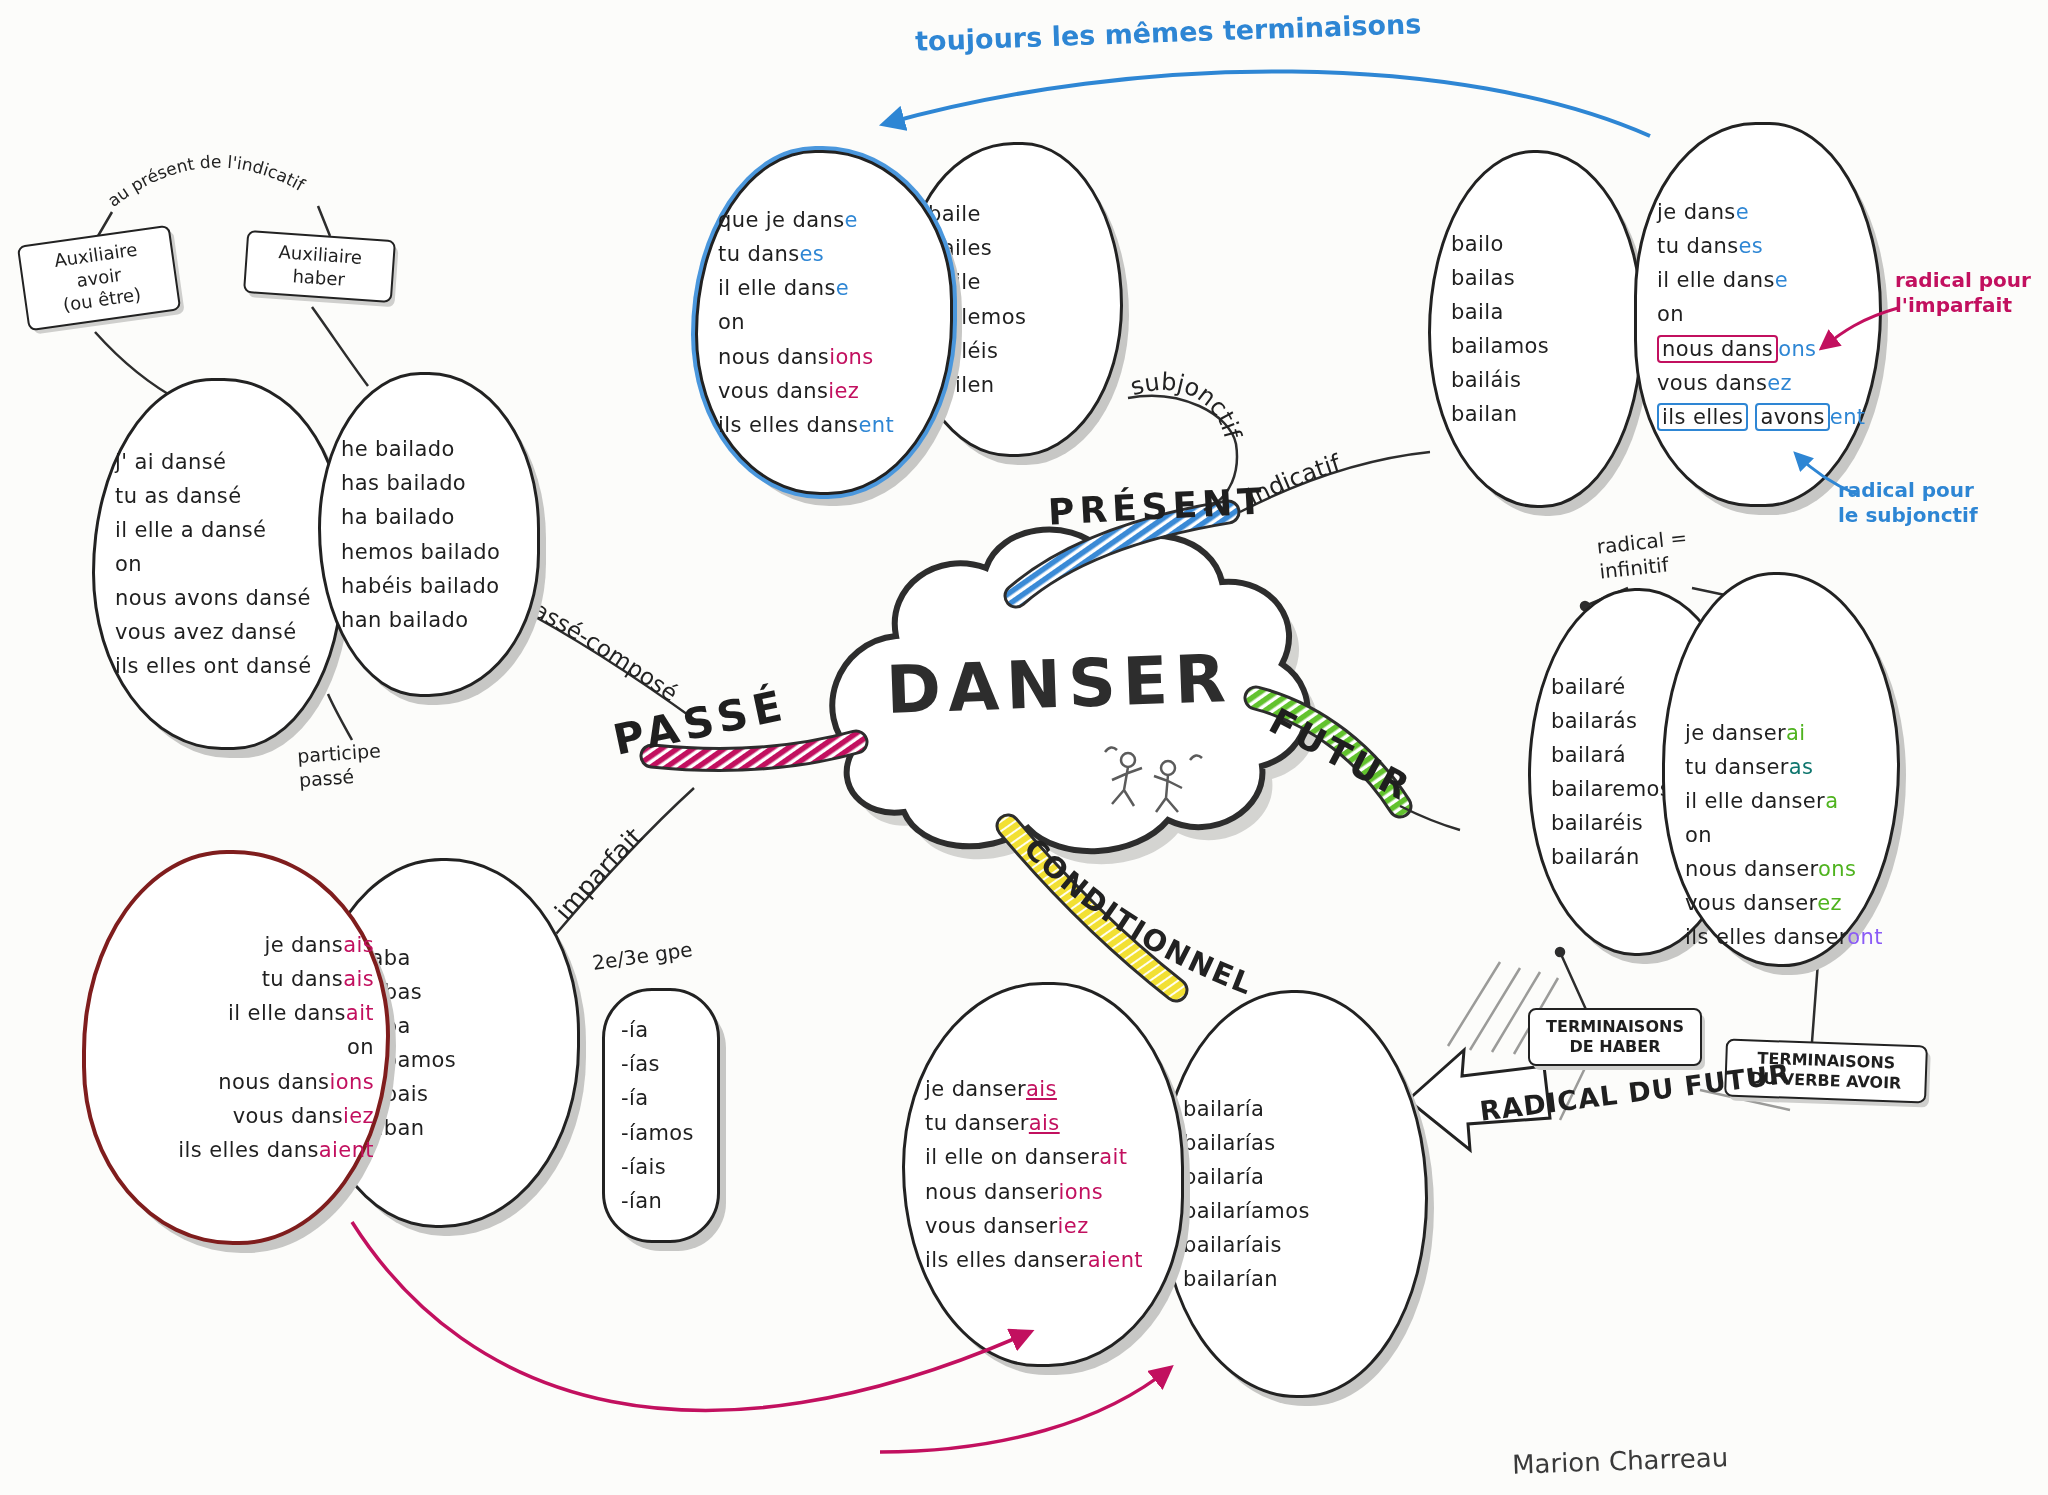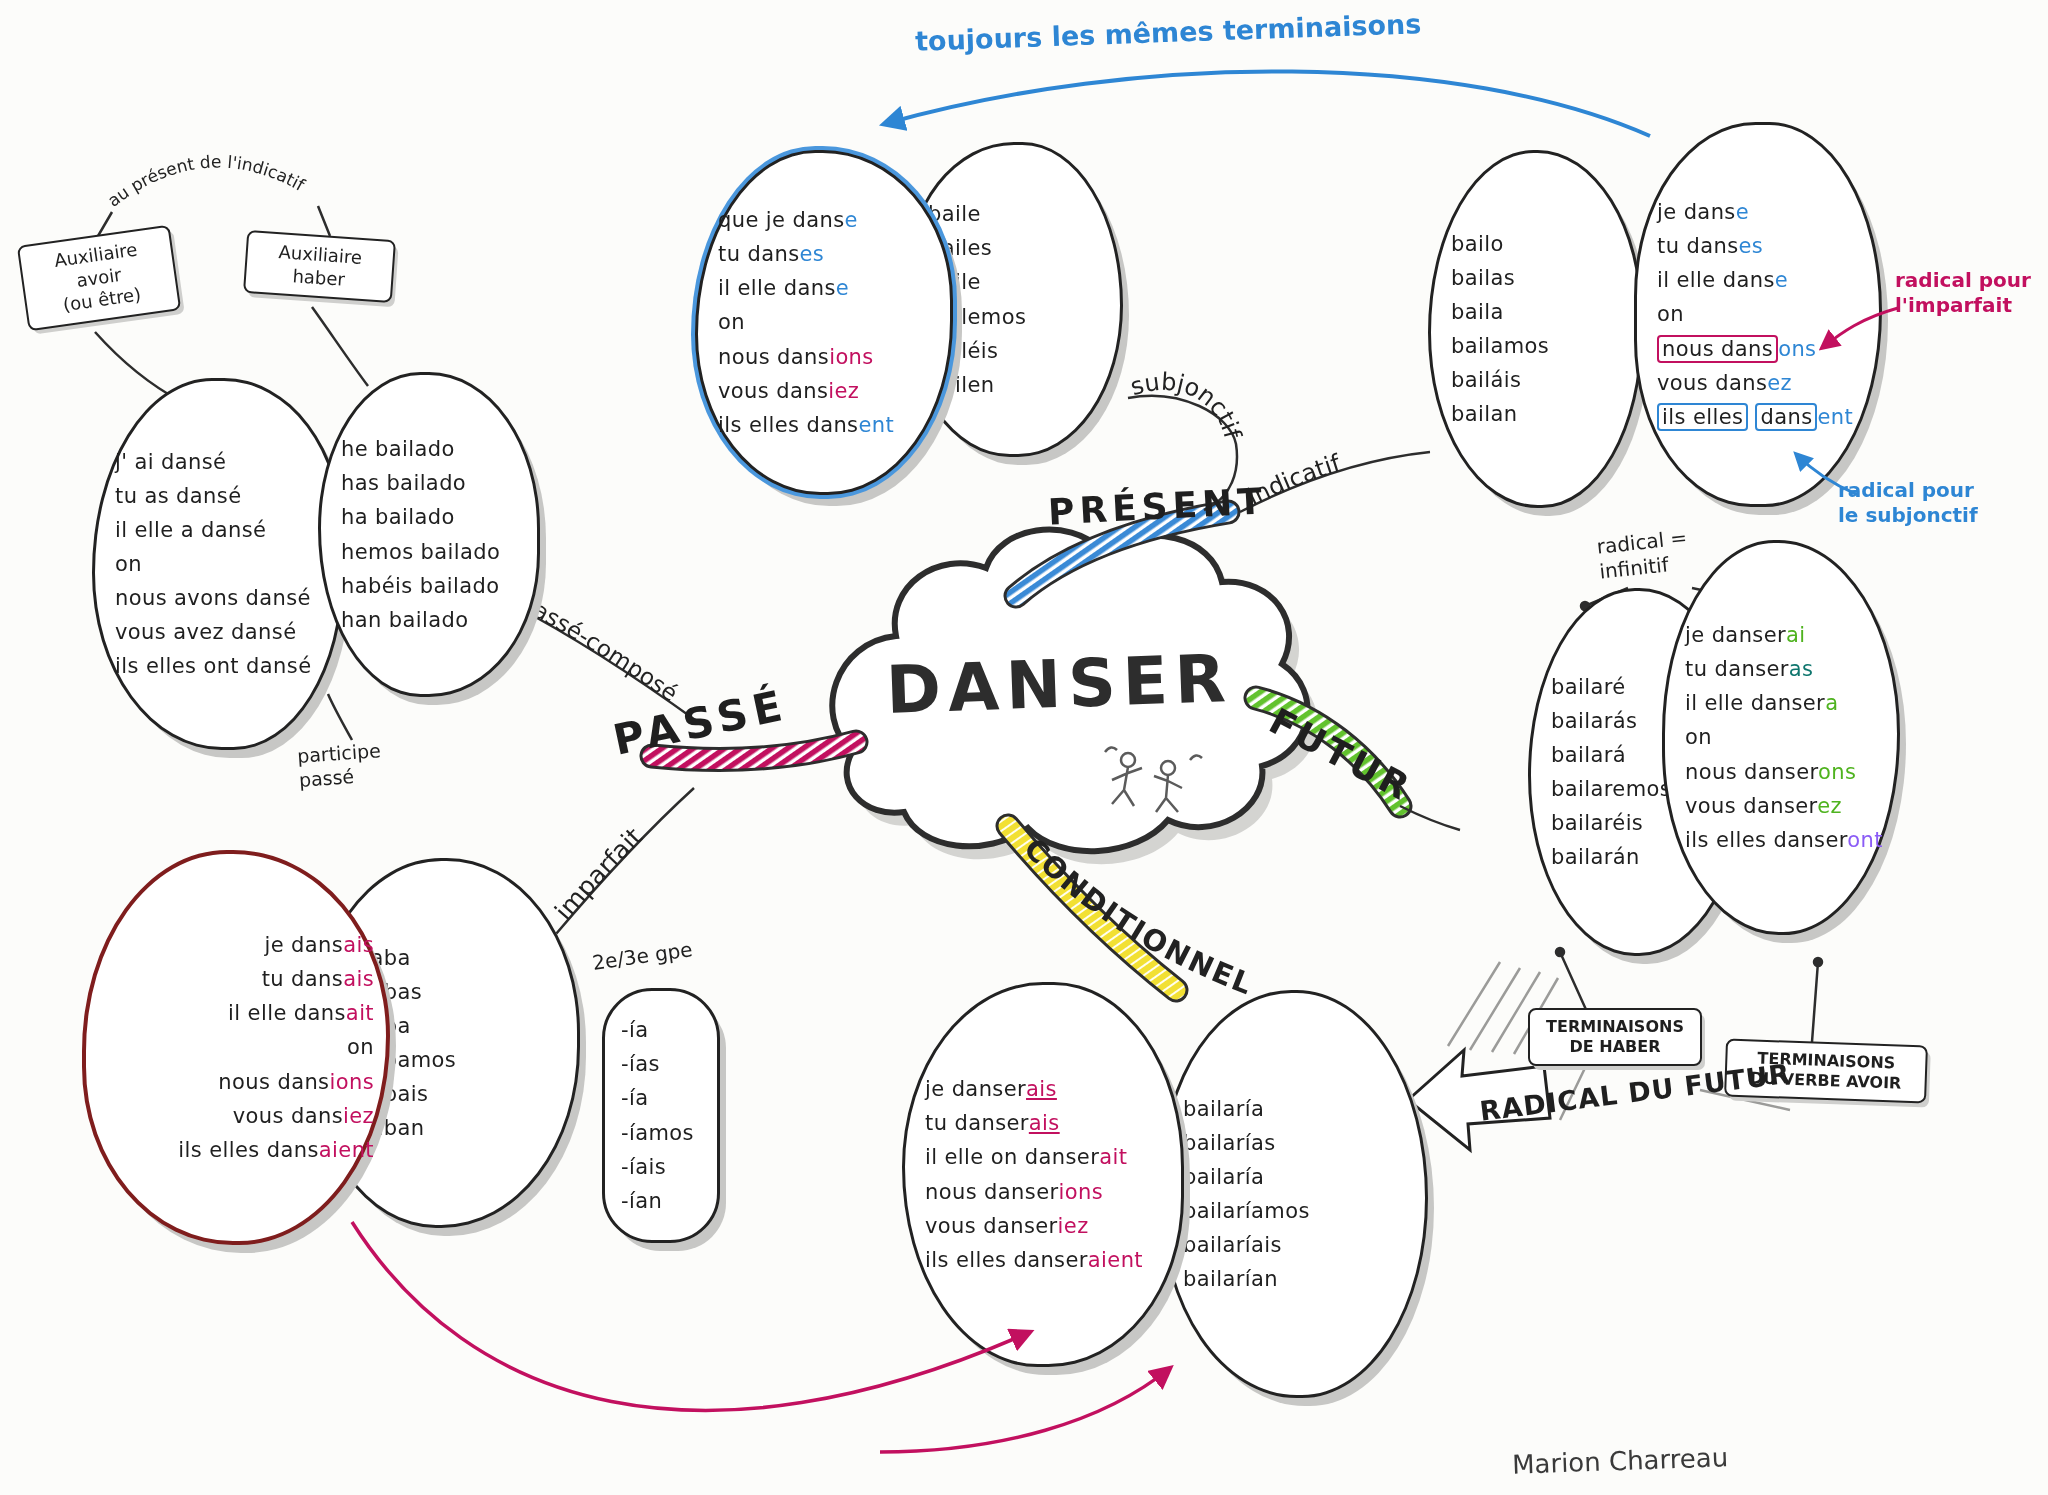--- a/index.html
+++ b/index.html
@@ -163,21 +163,21 @@
   </div>
 
   <div class="bubble" style="left:1634px;top:122px;width:248px;height:385px;border-radius:52% 48% 50% 50%/48% 52% 54% 46%;">
     <div>
         <div class="cline"><span>je dans</span><span style="color: rgb(46, 134, 212);">e</span></div>
         <div class="cline"><span>tu dans</span><span style="color: rgb(46, 134, 212);">es</span></div>
         <div class="cline"><span>il elle dans</span><span style="color: rgb(46, 134, 212);">e</span></div>
         <div class="cline"><span>on</span></div>
         <div class="cline"><span style="border: 2px solid rgb(194, 16, 95); border-radius: 4px; padding: 0px 3px;">nous dans</span><span style="color: rgb(46, 134, 212);">ons</span></div>
         <div class="cline"><span>vous dans</span><span style="color: rgb(46, 134, 212);">ez</span></div>
-        <div class="cline"><span style="border: 2px solid rgb(46, 134, 212); border-radius: 4px; padding: 0px 3px;">ils elles</span><span> </span><span style="border: 2px solid rgb(46, 134, 212); border-radius: 4px; padding: 0px 3px;">dans</span><span style="color: rgb(46, 134, 212);">ent</span></div>
+        <div class="cline"><span style="border: 2px solid rgb(46, 134, 212); border-radius: 4px; padding: 0px 3px;">ils elles</span><span> </span><span style="border: 2px solid rgb(46, 134, 212); border-radius: 4px; padding: 0px 3px;">avons</span><span style="color: rgb(46, 134, 212);">ent</span></div>
       </div>
   </div>
 
   <div class="bubble" style="left:92px;top:378px;width:252px;height:372px;border-radius:50% 50% 46% 54%/55% 45% 50% 50%;">
     <div>
         <div class="cline"><span>j' ai dansé</span></div>
         <div class="cline"><span>tu as dansé</span></div>
         <div class="cline"><span>il elle a dansé</span></div>
         <div class="cline"><span>on</span></div>
         <div class="cline"><span>nous avons dansé</span></div>
@@ -258,21 +258,21 @@
     <div>
         <div class="cline"><span>bailaré</span></div>
         <div class="cline"><span>bailarás</span></div>
         <div class="cline"><span>bailará</span></div>
         <div class="cline"><span>bailaremos</span></div>
         <div class="cline"><span>bailaréis</span></div>
         <div class="cline"><span>bailarán</span></div>
       </div>
   </div>
 
-  <div class="bubble" style="left:1662px;top:540px;width:238px;height:395px;border-radius:48% 52% 50% 50%/50% 50% 52% 48%;">
+  <div class="bubble" style="left:1662px;top:572px;width:238px;height:395px;border-radius:48% 52% 50% 50%/50% 50% 52% 48%;justify-content:flex-end;">
     <div>
         <div class="cline"><span>je danser</span><span style="color: rgb(79, 179, 31);">ai</span></div>
         <div class="cline"><span>tu danser</span><span style="color: #0f766e;">as</span></div>
         <div class="cline"><span>il elle danser</span><span style="color: rgb(79, 179, 31);">a</span></div>
         <div class="cline"><span>on</span></div>
         <div class="cline"><span>nous danser</span><span style="color: rgb(79, 179, 31);">ons</span></div>
         <div class="cline"><span>vous danser</span><span style="color: rgb(79, 179, 31);">ez</span></div>
         <div class="cline"><span>ils elles danser</span><span style="color: #8b5cf6;">ont</span></div>
       </div>
   </div>

